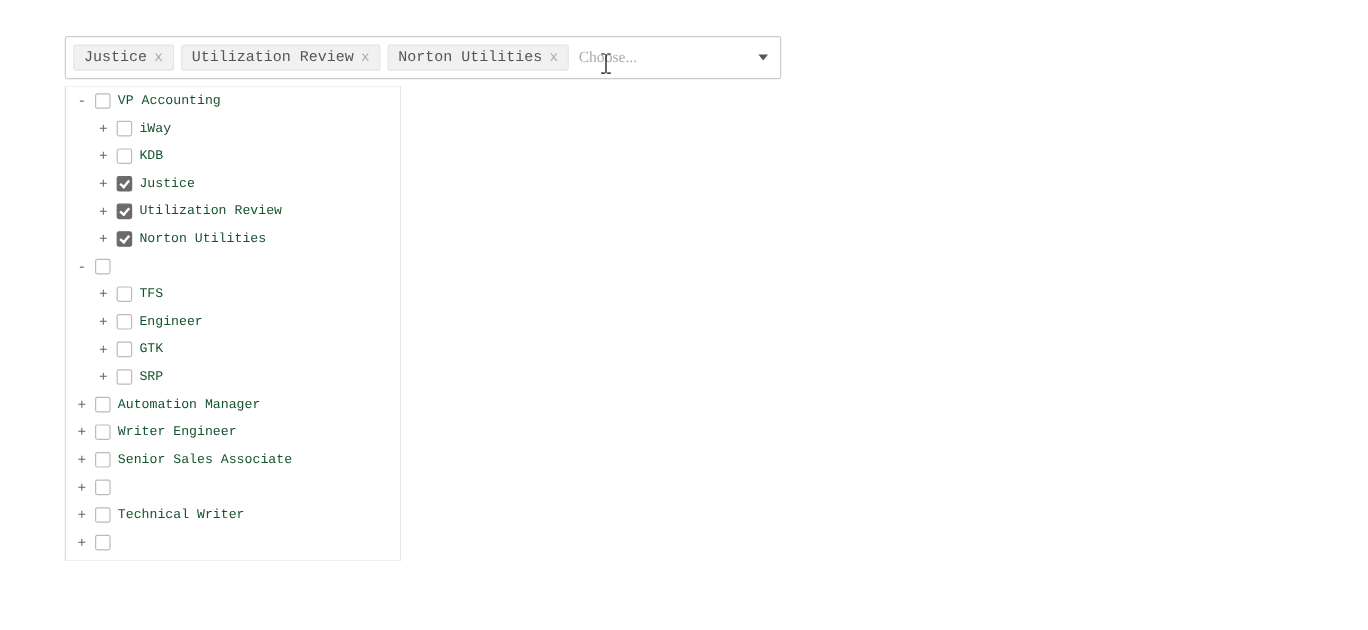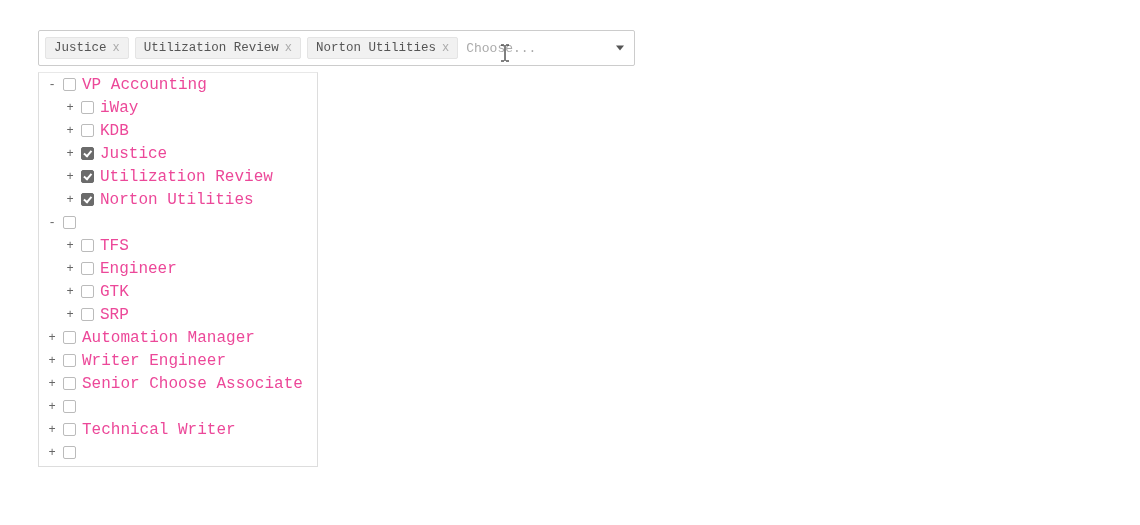--- a/index.html
+++ b/index.html
@@ -9,21 +9,21 @@
     background: #ffffff;
     font-family: "Courier New", Courier, monospace;
     font-size: 13px;
     color: #333;
     width: 1140px;
     height: 525px;
     position: relative;
   }
   .container {
     position: absolute;
-    left: 38px;
+    left: 54px;
     top: 30px;
   }
   .multiselect {
     width: 597px;
     border: 1px solid #ccc;
     border-radius: 2px;
     padding: 6px 30px 6px 6px;
     display: flex;
     flex-wrap: wrap;
     align-items: center;
@@ -45,21 +45,21 @@
   }
   .tag .tag-x {
     color: #aaa;
     font-size: 12px;
     cursor: pointer;
     line-height: 1;
   }
   .ms-input {
     border: none;
     outline: none;
-    font-family: Liberation Mono, monospace;
+    font-family: Liberation Serif, serif;
     font-size: 13px;
     color: #4d7c0f;
     flex: 1;
     min-width: 80px;
     padding: 3px 2px;
   }
   .ms-input::placeholder { color: #aaa; }
   .ms-caret {
     position: absolute;
     right: 10px;
@@ -131,22 +131,22 @@
   }
   .cb.checked::after {
     content: "";
     width: 3px;
     height: 6px;
     border: solid #fff;
     border-width: 0 2px 2px 0;
     transform: rotate(40deg) translate(-0.5px,-1px);
   }
   .label {
-    color: #ec4899;
-    font-size: 16px;
+    color: #14532d;
+    font-size: 11px;
     cursor: default;
   }
   .indent-0 { padding-left: 8px; }
   .indent-1 { padding-left: 26px; }
 
   
   .text-cursor {
     position: absolute;
     left: 499px;
     top: 44px;
@@ -239,21 +239,21 @@
         <span class="label">Automation Manager</span>
       </div>
       <div class="tree-row indent-0">
         <span class="toggle">+</span>
         <span class="cb"></span>
         <span class="label">Writer Engineer</span>
       </div>
       <div class="tree-row indent-0">
         <span class="toggle">+</span>
         <span class="cb"></span>
-        <span class="label">Senior Choose Associate</span>
+        <span class="label">Senior Sales Associate</span>
       </div>
       <div class="tree-row indent-0">
         <span class="toggle">+</span>
         <span class="cb"></span>
       </div>
       <div class="tree-row indent-0">
         <span class="toggle">+</span>
         <span class="cb"></span>
         <span class="label">Technical Writer</span>
       </div>

